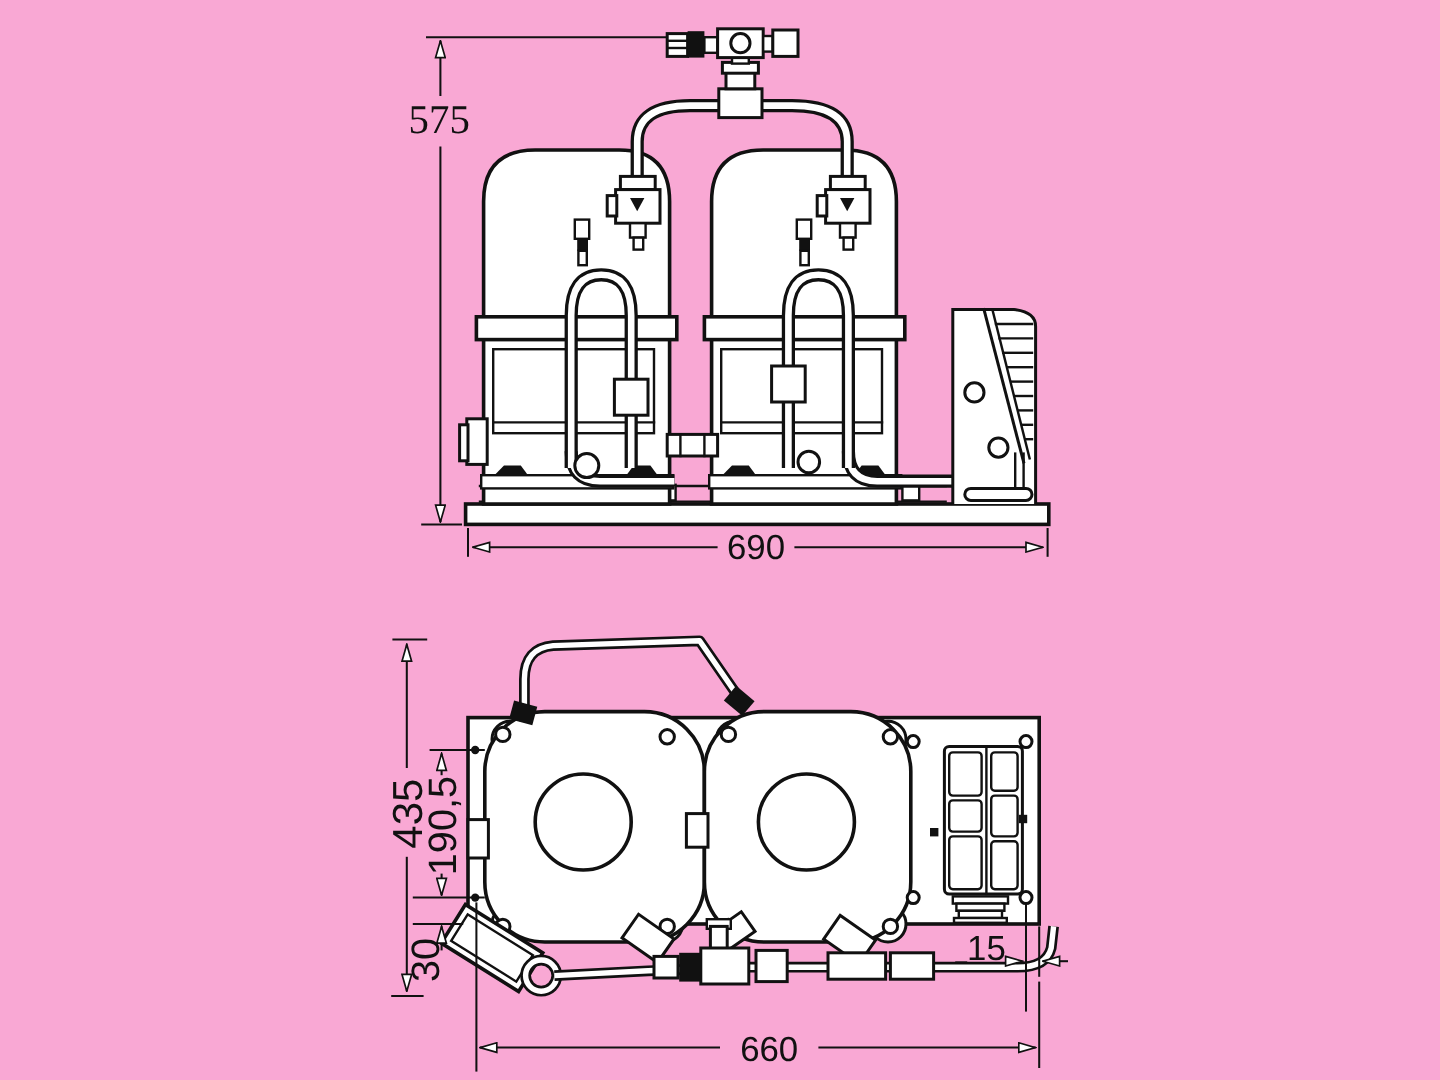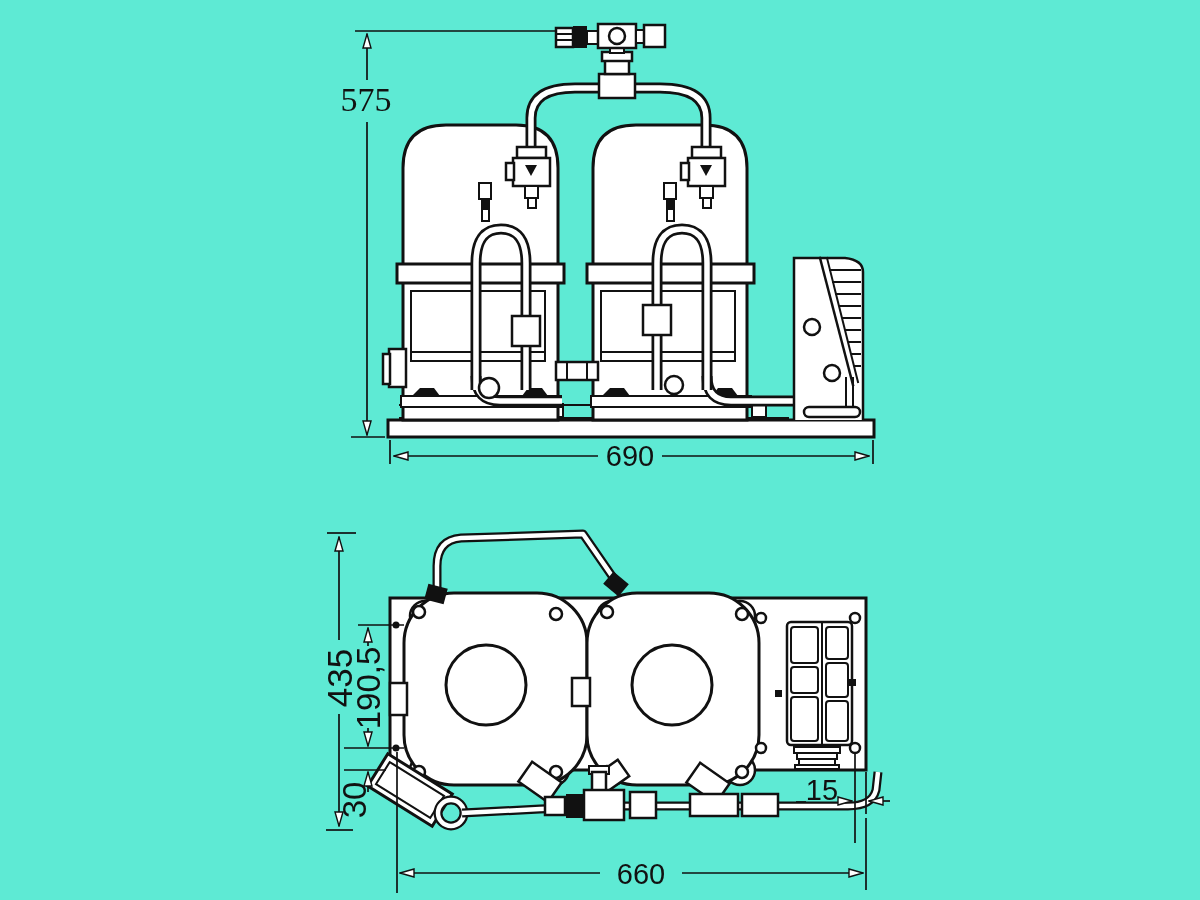--- a/index.html
+++ b/index.html
@@ -1,16 +1,16 @@
 <!DOCTYPE html>
 <html><head>
 <meta charset="utf-8">
 <style>
   html,body{margin:0;padding:0;background:#fff;}
-  .page{width:1200px;height:900px;background:#5eead4;position:relative;overflow:hidden;
+  .page{width:1200px;height:900px;background:#f9a8d4;position:relative;overflow:hidden;
         font-family:"Liberation Sans",sans-serif;}
   svg{position:absolute;left:0;top:0;}
   .s2{stroke:#111;stroke-width:2;fill:none;stroke-linecap:square}
   .s25{stroke:#111;stroke-width:2.5;fill:none;stroke-linecap:square}
   .w2{stroke:#111;stroke-width:2;fill:#fff}
   .w25{stroke:#111;stroke-width:2.5;fill:#fff}
   .w3{stroke:#111;stroke-width:3;fill:#fff}
   .blk{fill:#111;stroke:none}
   .thin{stroke:#111;stroke-width:1.7;fill:none}
   .dl{stroke:#111;stroke-width:1.7;fill:none}

